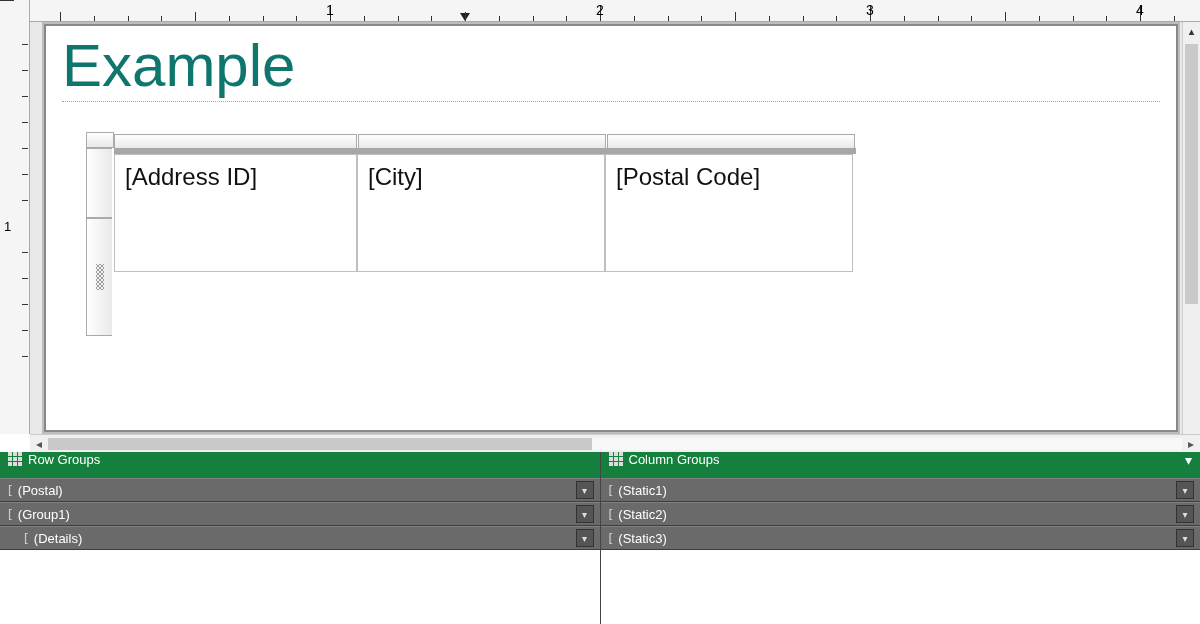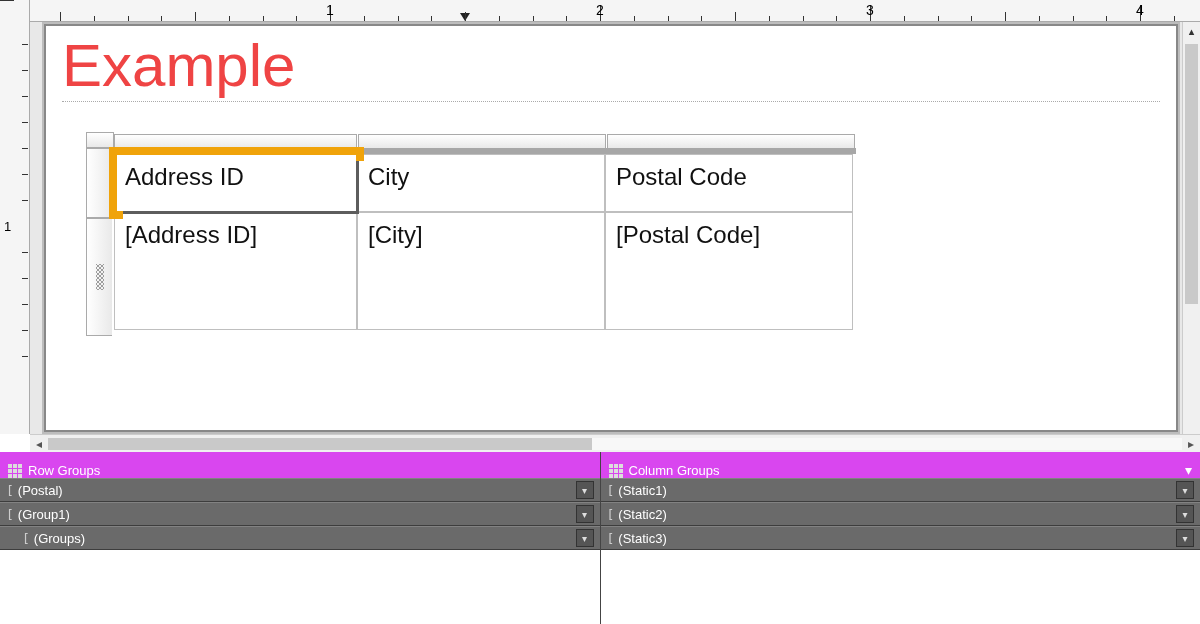--- a/index.html
+++ b/index.html
@@ -74,21 +74,21 @@
   }
   .paper {
     background:#fff;
     height:100%;
     padding: 8px 16px 0 16px;
     position:relative;
   }
   .title {
     font-size: 60px;
     font-weight: 300;
-    color:#ef4444;
+    color:#0f766e;
     font-family:"Segoe UI Light","Segoe UI",Arial,sans-serif;
     line-height:1.05;
   }
   .title-divider {
     border:none;
     border-top:1px dotted #aaa;
     margin:4px 0 30px 0;
   }
 
   
@@ -190,22 +190,22 @@
   .vscroll .thumb { position:absolute; top:22px; right:2px; left:2px; height:260px; background:#c9c9c9;}
 
   
   .groups {
     position:absolute; left:0; right:0; bottom:0; height:172px;
     display:flex; background:#fff;
   }
   .gcol { flex:1; display:flex; flex-direction:column; border-right:1px solid #444;}
   .gcol:last-child { border-right:none;border-radius:26px; }
   .ghead {
-    background:#d946ef; color:#fff; font-size:13px;
-    height:26px; display:flex; align-items:flex-end; padding:0 8px;
+    background:#15803d; color:#fff; font-size:13px;
+    height:26px; display:flex; align-items:flex-start; padding:0 8px;
     gap:6px;
   }
   .ghead .gicon {
     width:14px; height:14px; display:inline-grid;
     grid-template-columns:repeat(3,1fr); grid-template-rows:repeat(3,1fr);
     gap:1px;
   }
   .ghead .gicon span { background:#ddd; }
   .ghead .spacer { flex:1; }
   .gminus { color:#fff; font-size:14px; }
@@ -305,28 +305,20 @@
             <div class="cg c2"></div>
             <div class="cg c3"></div>
           </div>
           <div class="rowgrip-col">
             <div class="rowgrip rg1"></div>
             <div class="rowgrip rg2">
               <div class="grabdots"></div>
             </div>
           </div>
           <div class="tablix">
-            <div class="trow header">
-              <div class="tcell c1 sel">
-                <span class="selTL"></span><span class="selBL"></span>
-                <span>Address ID</span>
-              </div>
-              <div class="tcell c2">City</div>
-              <div class="tcell c3">Postal Code</div>
-            </div>
             <div class="trow datar">
               <div class="tcell c1">[Address ID]</div>
               <div class="tcell c2">[City]</div>
               <div class="tcell c3">[Postal Code]</div>
             </div>
           </div>
         </div>
       </div>
     </div>
   </div>
@@ -369,21 +361,21 @@
       <span class="dd">▾</span>
     </div>
     <div class="grow">
       <span class="bracket">[</span>
       <span>(Group1)</span>
       <span class="flex"></span>
       <span class="dd">▾</span>
     </div>
     <div class="grow indent1">
       <span class="bracket">[</span>
-      <span>(Groups)</span>
+      <span>(Details)</span>
       <span class="flex"></span>
       <span class="dd">▾</span>
     </div>
     <div class="gbody"></div>
   </div>
   <div class="gcol">
     <div class="ghead">
       <span class="gicon">
           <span></span>
           <span></span>

